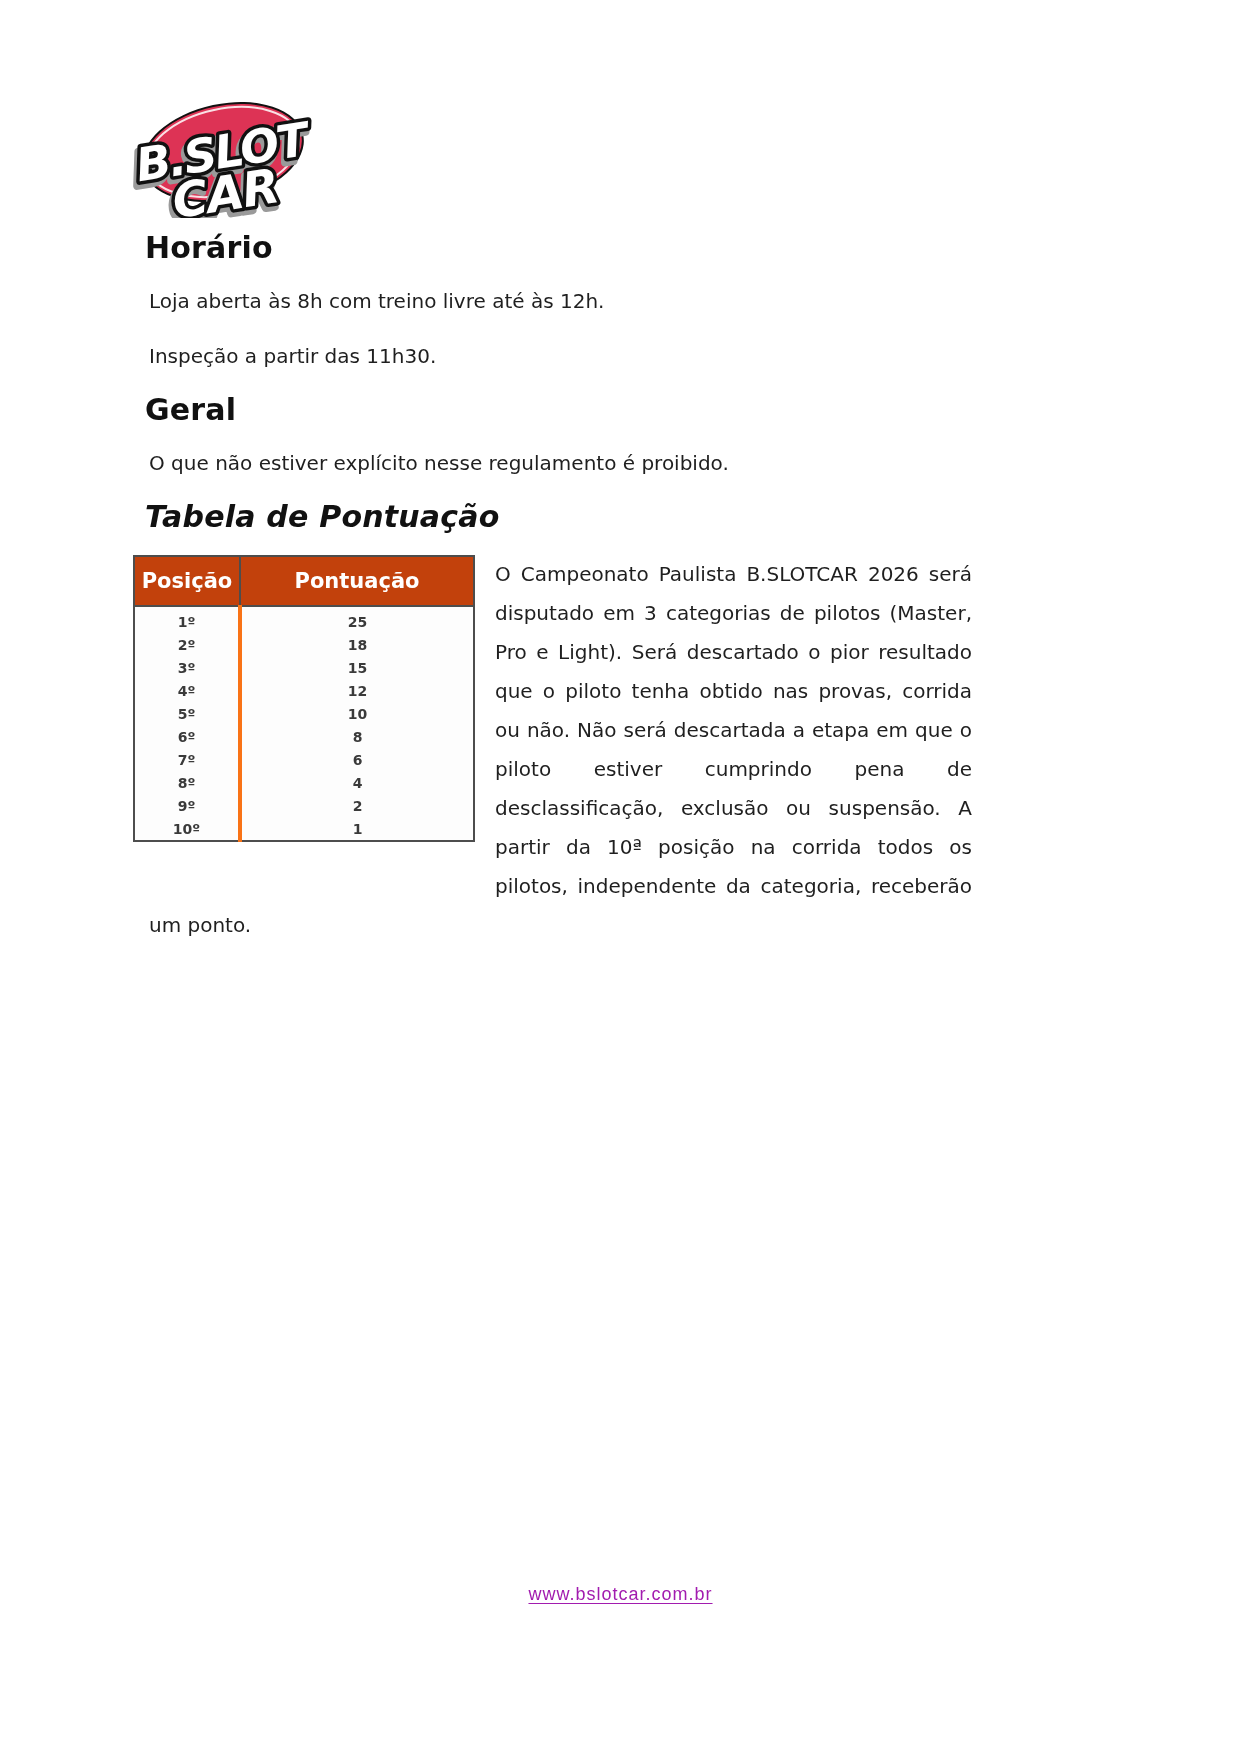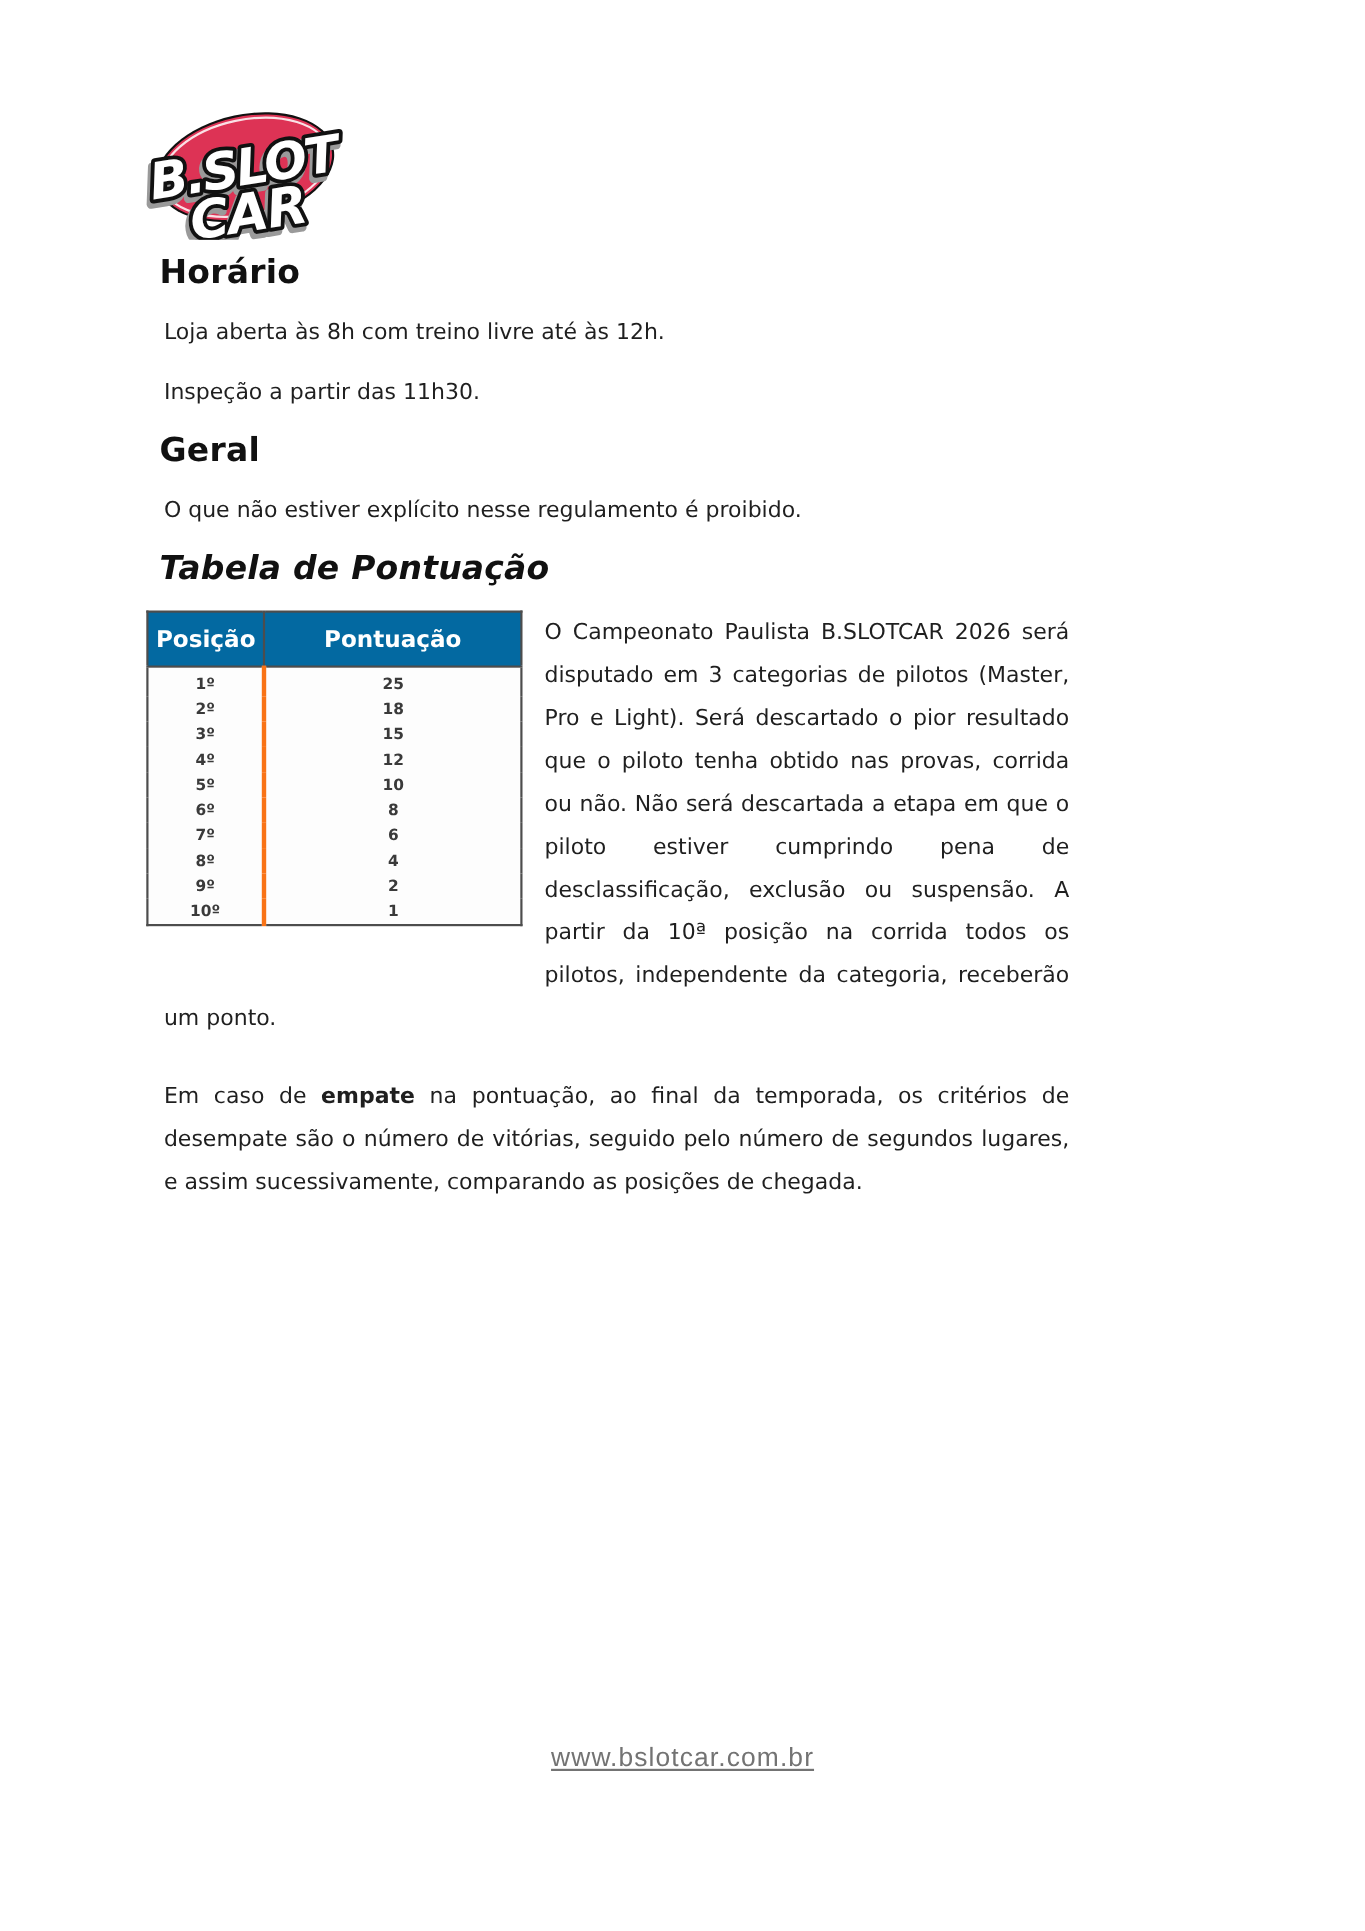--- a/index.html
+++ b/index.html
@@ -49,21 +49,21 @@
     border-collapse:collapse;
     table-layout:fixed;
     float:left;
     width:342px;
     margin-right:20px;
     margin-bottom:38px;
     background:#fdfdfd;
     border:2px solid #4d4d4d;
   }
   table.points th {
-    background:#0369a1;
+    background:#c2410c;
     color:#ffffff;
     font-size:21px;
     font-weight:bold;
     height:46px;
     text-align:center;
     vertical-align:middle;
     border-bottom:2px solid #4d4d4d;
   }
   table.points th + th { border-left:2px solid #4d4d4d; }
   table.points td {
@@ -84,23 +84,23 @@
 
   .p-empate { margin-top:16px; }
   .footer {
     position:absolute;
     left:0; top:1584px;
     width:1241px;
     text-align:center;
   }
   .footer a {
     font-family:"Liberation Sans", sans-serif;
-    font-size:24px;
+    font-size:18px;
     letter-spacing:1px;
-    color:#737373;
+    color:#a21caf;
     text-decoration:underline;
     text-underline-offset:3px;
   }
 </style>
 </head>
 <body>
 
 <div class="page-content">
 
   <svg class="logo" viewBox="0 0 196 132" aria-hidden="false">
@@ -179,19 +179,18 @@
           </tr>
         <tr>
             <td>10º</td>
             <td>1</td>
           </tr>
       </tbody>
     </table>
     <p class="para justify">O Campeonato Paulista B.SLOTCAR 2026 será disputado em 3 categorias de pilotos (Master, Pro e Light). Será descartado o pior resultado que o piloto tenha obtido nas provas, corrida ou não. Não será descartada a etapa em que o piloto estiver cumprindo pena de desclassificação, exclusão ou suspensão. A partir da 10ª posição na corrida todos os pilotos, independente da categoria, receberão um ponto.</p>
   </div>
 
-  <p class="para justify p-empate"><span>Em caso de </span><b>empate</b><span> na pontuação, ao final da temporada, os critérios de desempate são o número de vitórias, seguido pelo número de segundos lugares, e assim sucessivamente, comparando as posições de chegada.</span></p>
 
 </div>
 
 <div class="footer">
   <a href="#">www.bslotcar.com.br</a>
 </div>
 
 </body></html>

